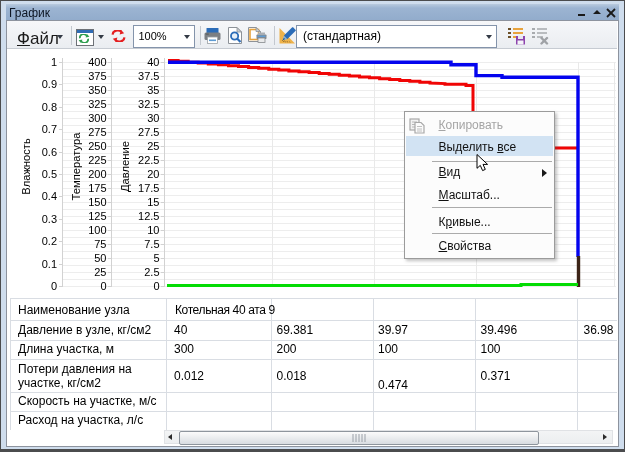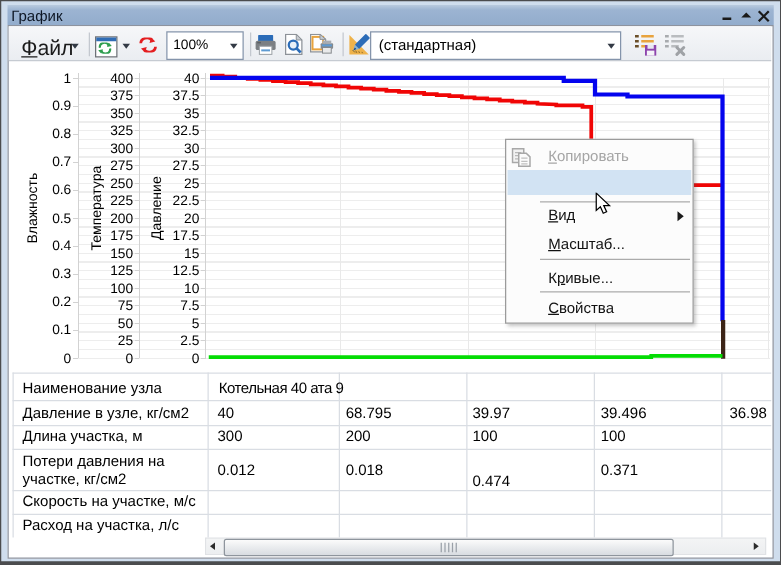--- a/index.html
+++ b/index.html
@@ -302,21 +302,21 @@
 <div class="vl" style="left:475.0px;top:298px;height:131.5px"></div>
 <div class="vl" style="left:577.0px;top:298px;height:131.5px"></div>
 <div class="tc" style="left:18px;top:301.5px;width:200px">Наименование узла</div>
 <div class="tc" style="left:18px;top:321.8px;width:200px">Давление в узле, кг/см2</div>
 <div class="tc" style="left:18px;top:340.8px;width:200px">Длина участка, м</div>
 <div class="tc" style="left:18px;top:363px;width:148px;line-height:13.5px;white-space:normal">Потери давления на участке, кг/см2</div>
 <div class="tc" style="left:18px;top:393.3px;width:200px">Скорость на участке, м/с</div>
 <div class="tc" style="left:18px;top:412.3px;width:200px">Расход на участка, л/с</div>
 <div class="tc" style="left:175px;top:301.5px;width:120px;letter-spacing:-0.38px">Котельная 40 ата 9</div>
 <div class="tc" style="left:174px;top:321.8px;width:60px">40</div>
-<div class="tc" style="left:276.5px;top:321.8px;width:60px">68.795</div>
+<div class="tc" style="left:276.5px;top:321.8px;width:60px">69.381</div>
 <div class="tc" style="left:378px;top:321.8px;width:60px">39.97</div>
 <div class="tc" style="left:480.5px;top:321.8px;width:60px">39.496</div>
 <div class="tc" style="left:583.5px;top:321.8px;width:60px">36.98</div>
 <div class="tc" style="left:174px;top:340.8px;width:60px">300</div>
 <div class="tc" style="left:276.5px;top:340.8px;width:60px">200</div>
 <div class="tc" style="left:378px;top:340.8px;width:60px">100</div>
 <div class="tc" style="left:480.5px;top:340.8px;width:60px">100</div>
 <div class="tc" style="left:174px;top:367.8px;width:60px">0.012</div>
 <div class="tc" style="left:276.5px;top:367.8px;width:60px">0.018</div>
 <div class="tc" style="left:378px;top:377px;width:60px">0.474</div>
@@ -347,20 +347,21 @@
       </g>
   <path d="M6,4.5 H12 L15,7.5 V15 H6 Z" fill="#fbfbfb" stroke="#a8a8a8" stroke-width="1.2"></path>
   <g stroke="#c0c0c0" stroke-width="1">
         <line x1="8" y1="8.5" x2="13" y2="8.5"></line>
         <line x1="8" y1="11" x2="13" y2="11"></line>
         <line x1="8" y1="13" x2="13" y2="13"></line>
       </g>
  </svg>
  <div class="mi dis" style="top:5px"><span style="text-decoration:underline">К</span>опировать</div>
  <div class="hi"></div>
+ <div class="mi" style="top:27px">Выделить <span style="text-decoration:underline">в</span>се</div>
  <div class="msep" style="top:49px"></div>
  <div class="mi" style="top:52px"><span style="text-decoration:underline">В</span>ид</div>
  <div style="position:absolute;right:7px;top:57.5px;width:0;height:0;border-left:5px solid #1a1a1a;border-top:4px solid transparent;border-bottom:4px solid transparent"></div>
  <div class="mi" style="top:75.5px"><span style="text-decoration:underline">М</span>асштаб...</div>
  <div class="msep" style="top:95px"></div>
  <div class="mi" style="top:102px">К<span style="text-decoration:underline">р</span>ивые...</div>
  <div class="msep" style="top:121.5px"></div>
  <div class="mi" style="top:126px"><span style="text-decoration:underline">С</span>войства</div>
 </div>
 <svg width="16" height="20" viewBox="0 0 16 20" style="position:absolute;left:476px;top:154px;z-index:60">

